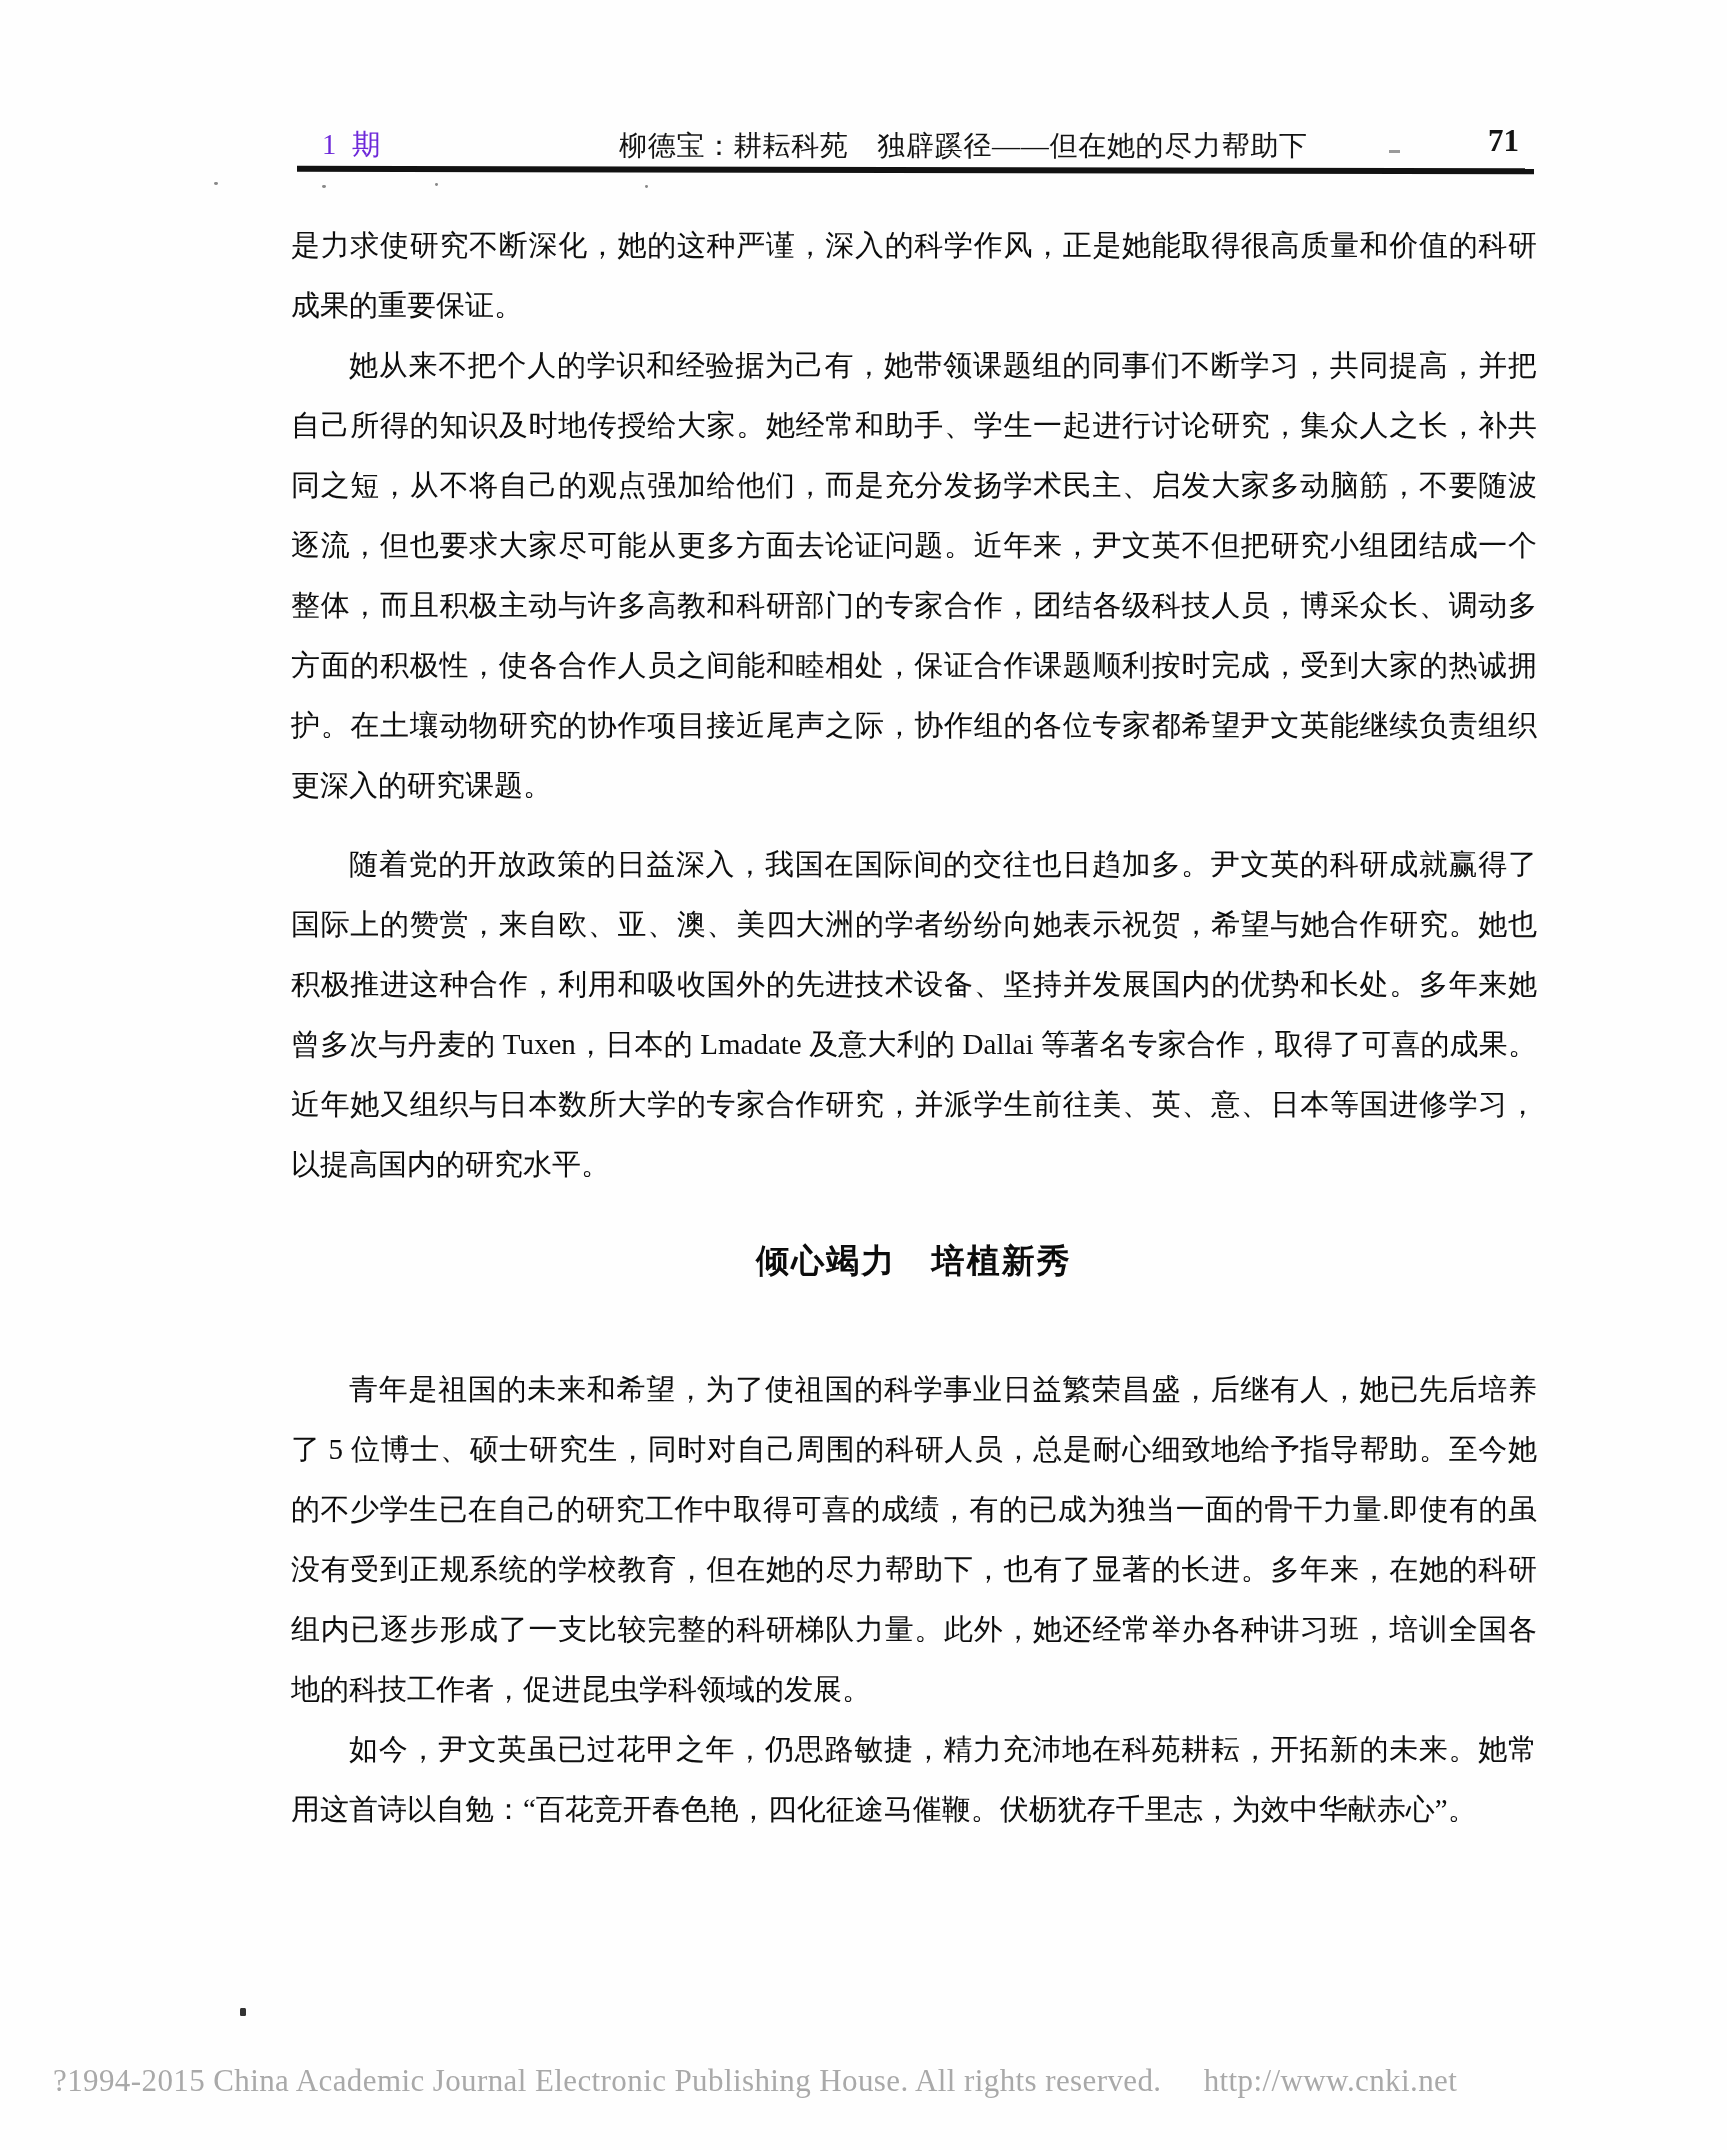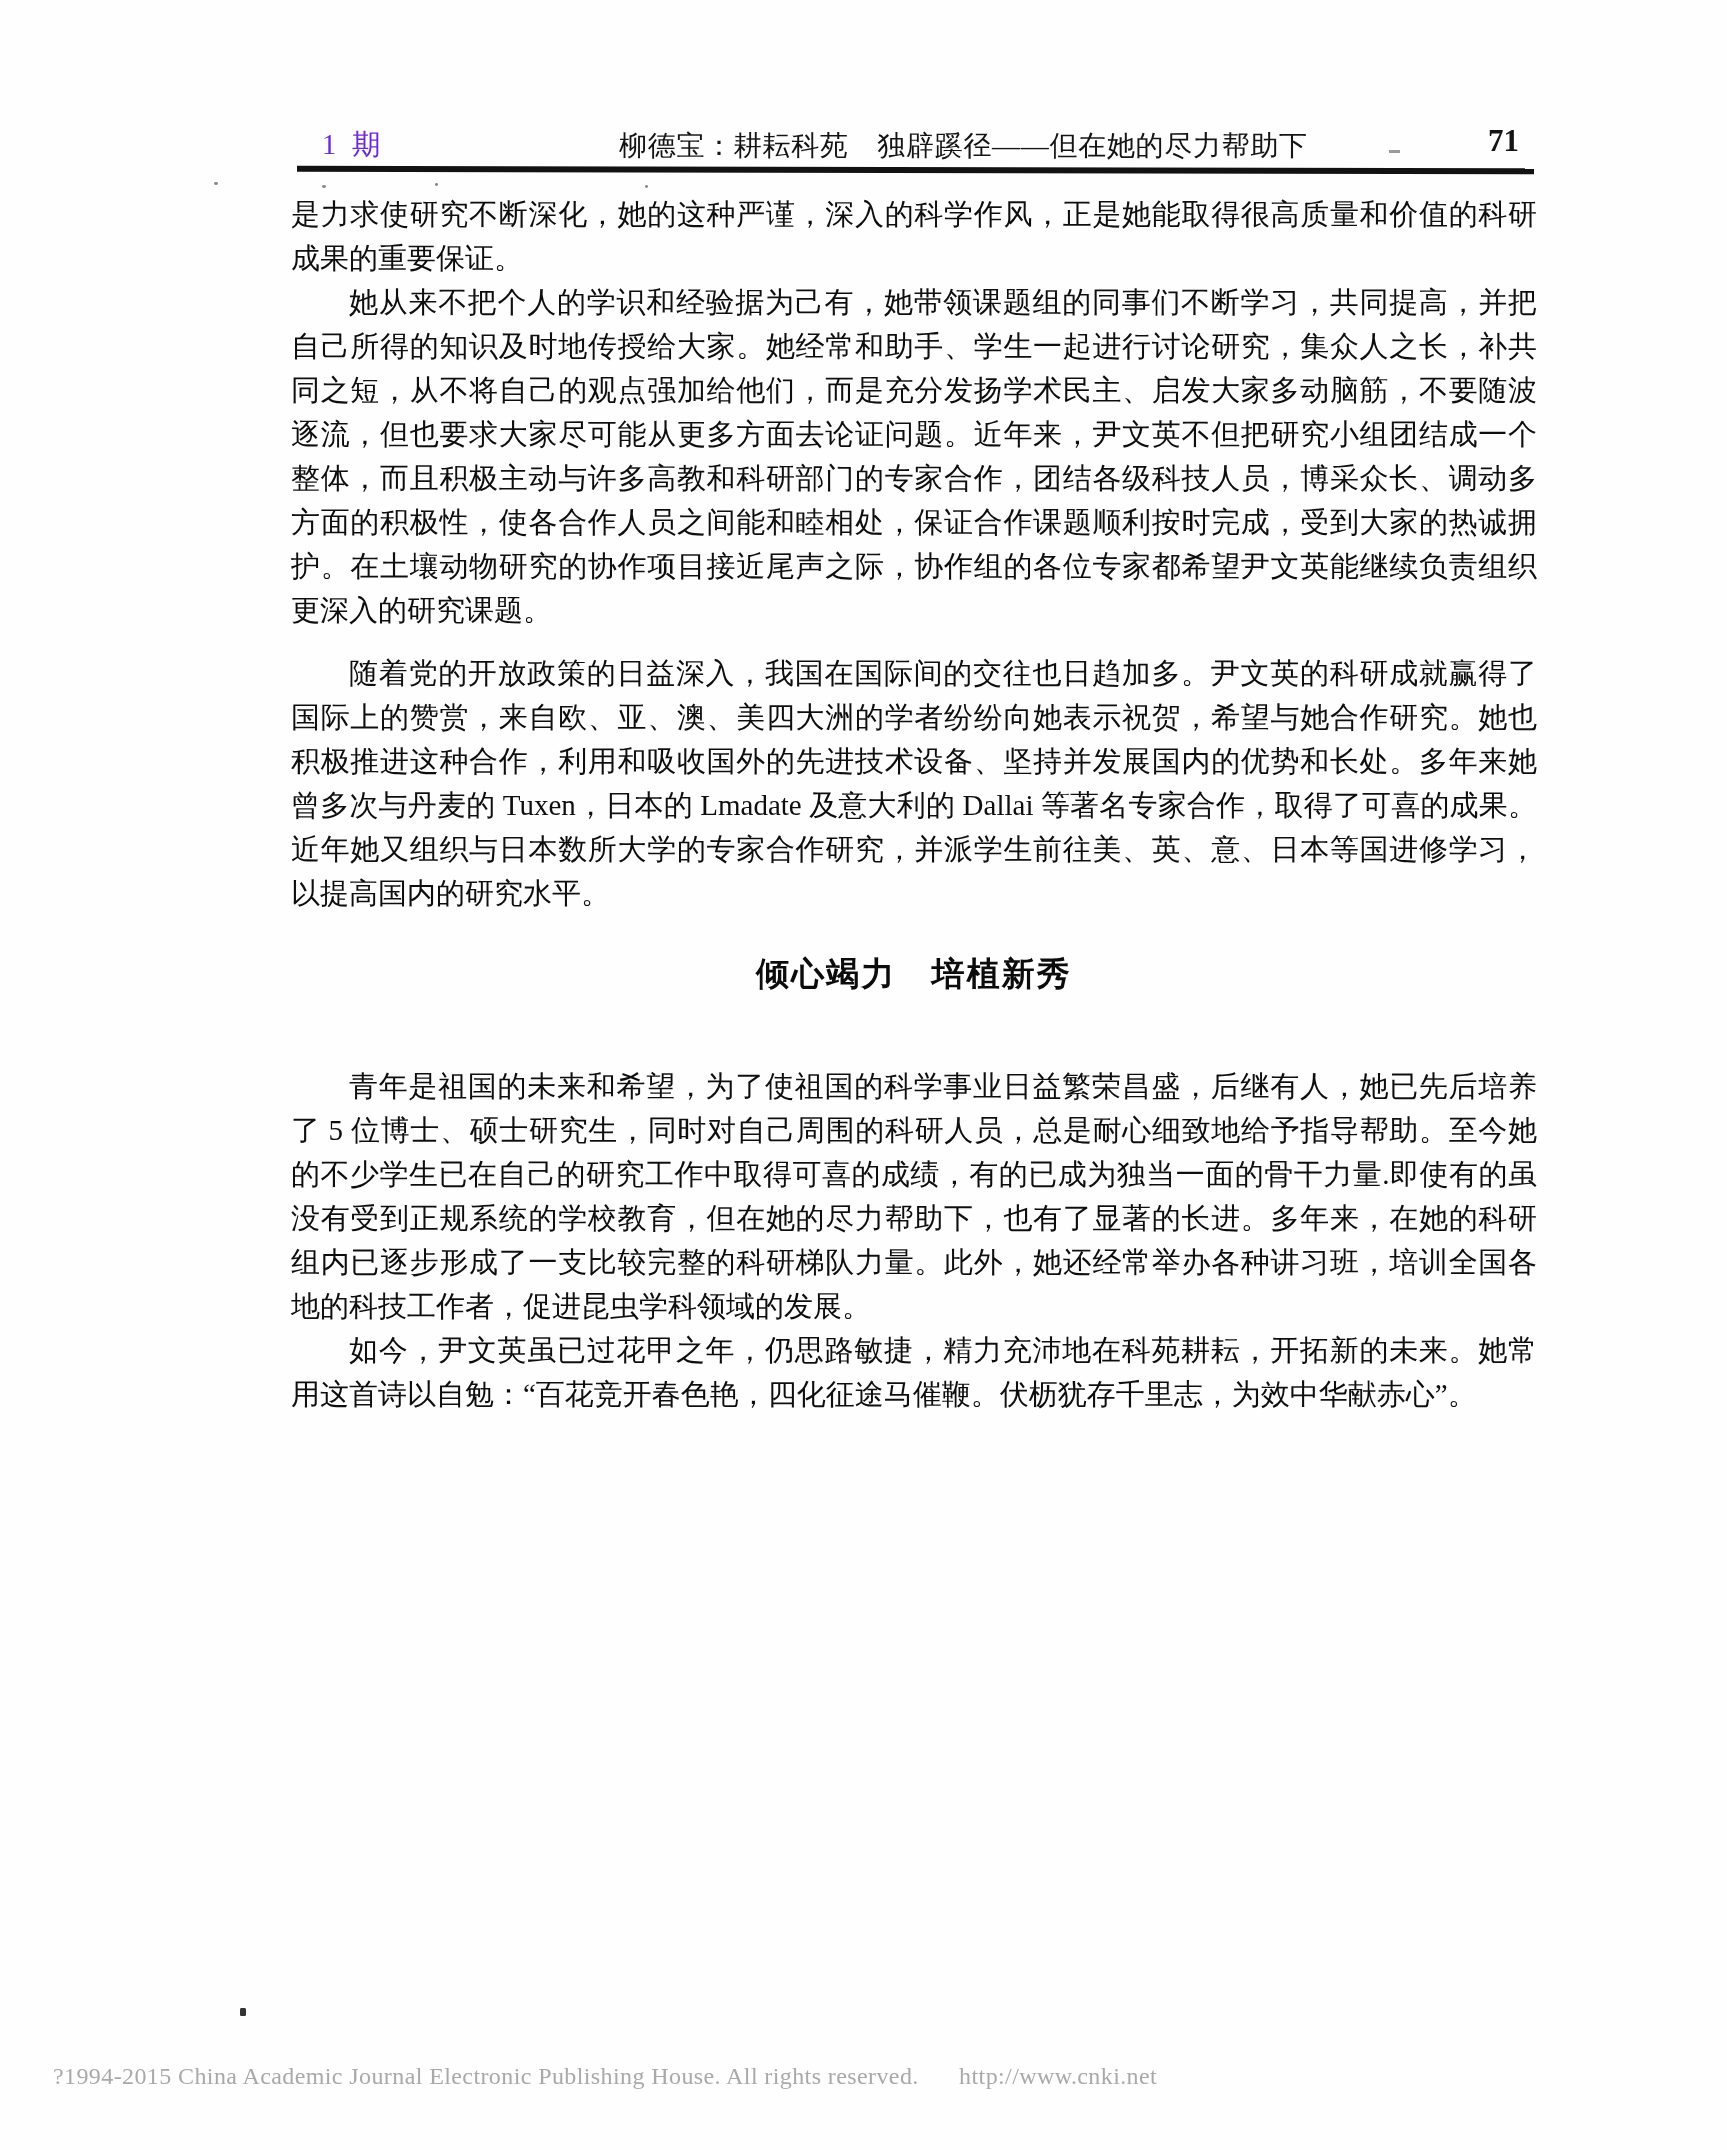--- a/index.html
+++ b/index.html
@@ -30,38 +30,38 @@
     position: absolute; left: 1488px; top: 123px;
     font-size: 31px; font-weight: bold; color: #141414;
   }
   .head-rule {
     position: absolute; left: 297px; top: 167px;
     width: 1237px; height: 6.4px; background: #121212;
     transform: rotate(0.12deg);
   }
   
   .article-body {
-    position: absolute; left: 291px; top: 192px;
+    position: absolute; left: 291px; top: 215px;
     width: 1246px;
-    font-size: 29px; line-height: 44px;
+    font-size: 29px; line-height: 60px;
     text-align: justify;
     color: #0e0e0e;
   }
   .article-body p { margin: 0; text-indent: 58px; }
   .article-body p.no-indent { text-indent: 0; }
   .article-body p.gap-before { margin-top: 18.5px; }
   .section-heading {
     font-size: 33px; font-weight: bold; text-align: center;
     margin: 37px 0 68px 0; letter-spacing: 2.1px; color: #0c0c0c;
     text-indent: 0;
   }
   
   .page-footer {
     position: absolute; left: 53px; top: 2063px;
-    font-size: 24px; color: #a9a9a9; white-space: nowrap;
+    font-size: 31px; color: #a9a9a9; white-space: nowrap;
     letter-spacing: 0.4px;
   }
   .page-footer .cnki-url { margin-left: 34px; }
   
   .speck { position: absolute; background: #888; border-radius: 50%; }
   .speck.dark { background: #333; border-radius: 20%; }
   .dash { position: absolute; background: #9a9a9a; }
 </style>
 </head>
 <body>

